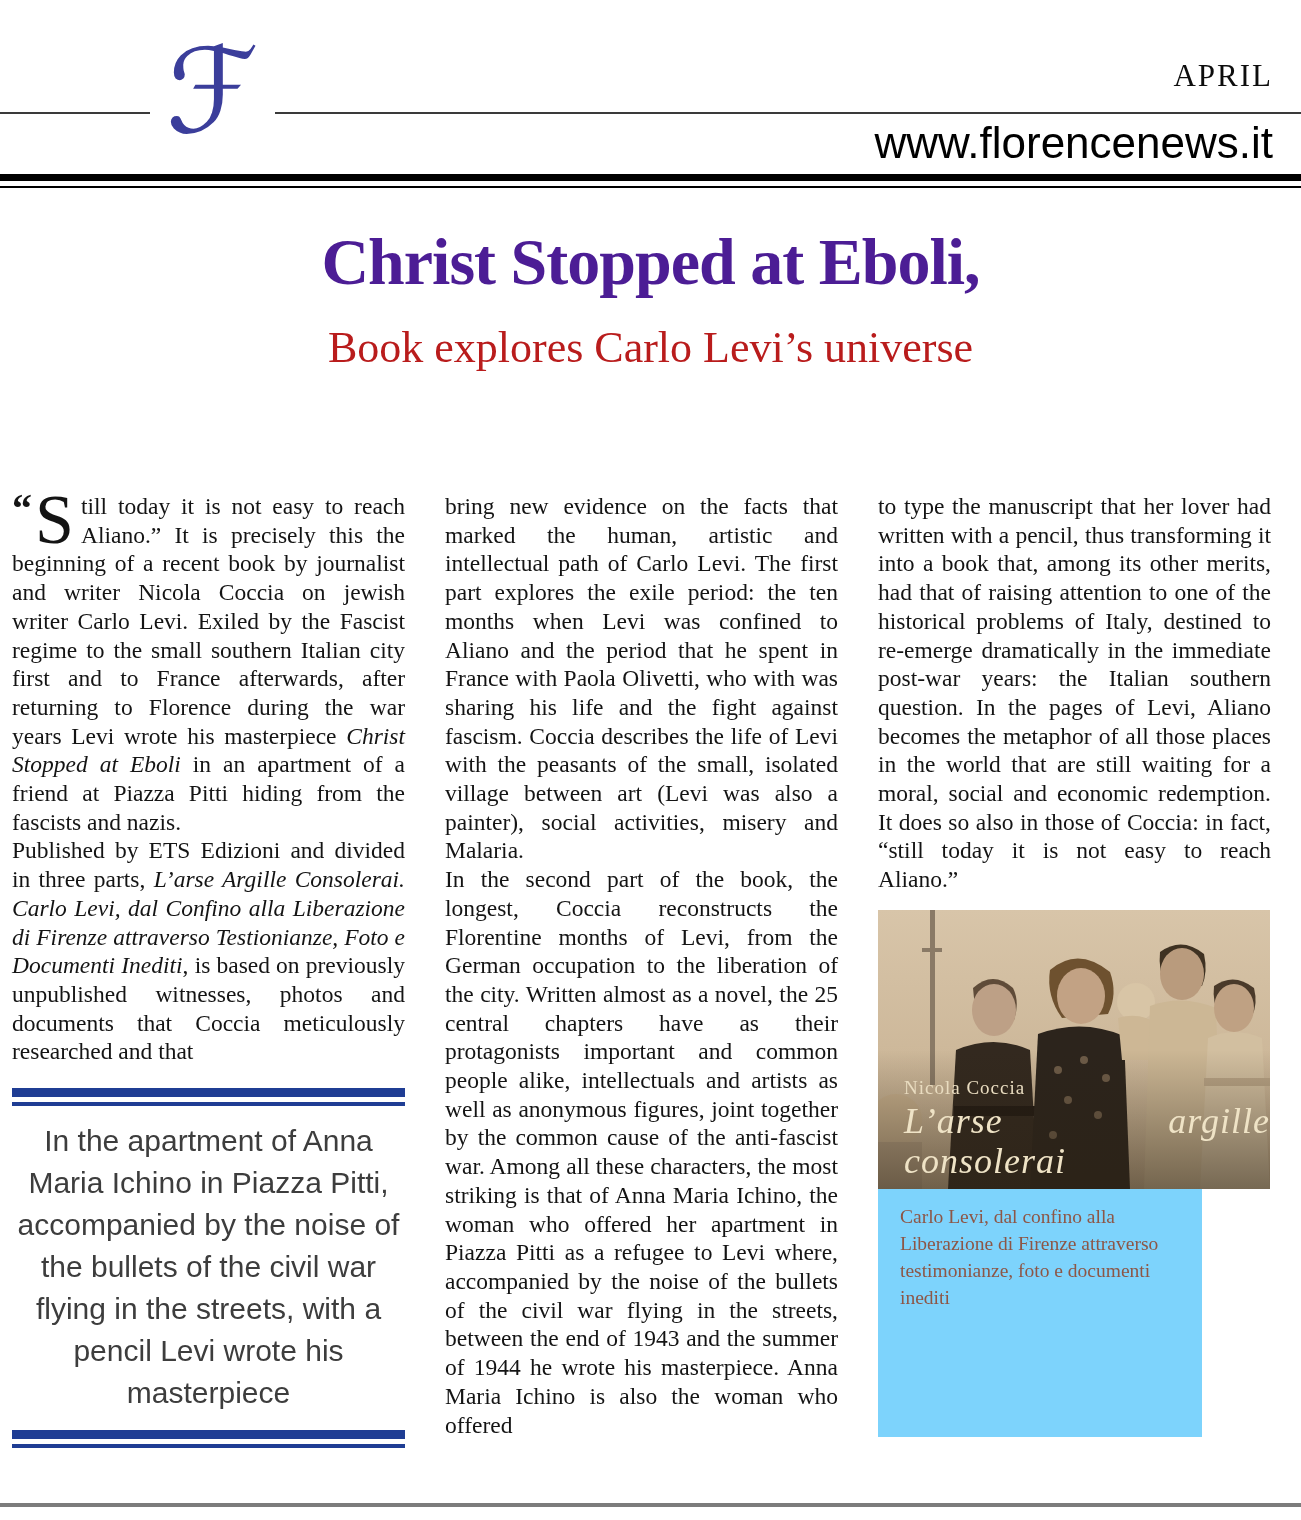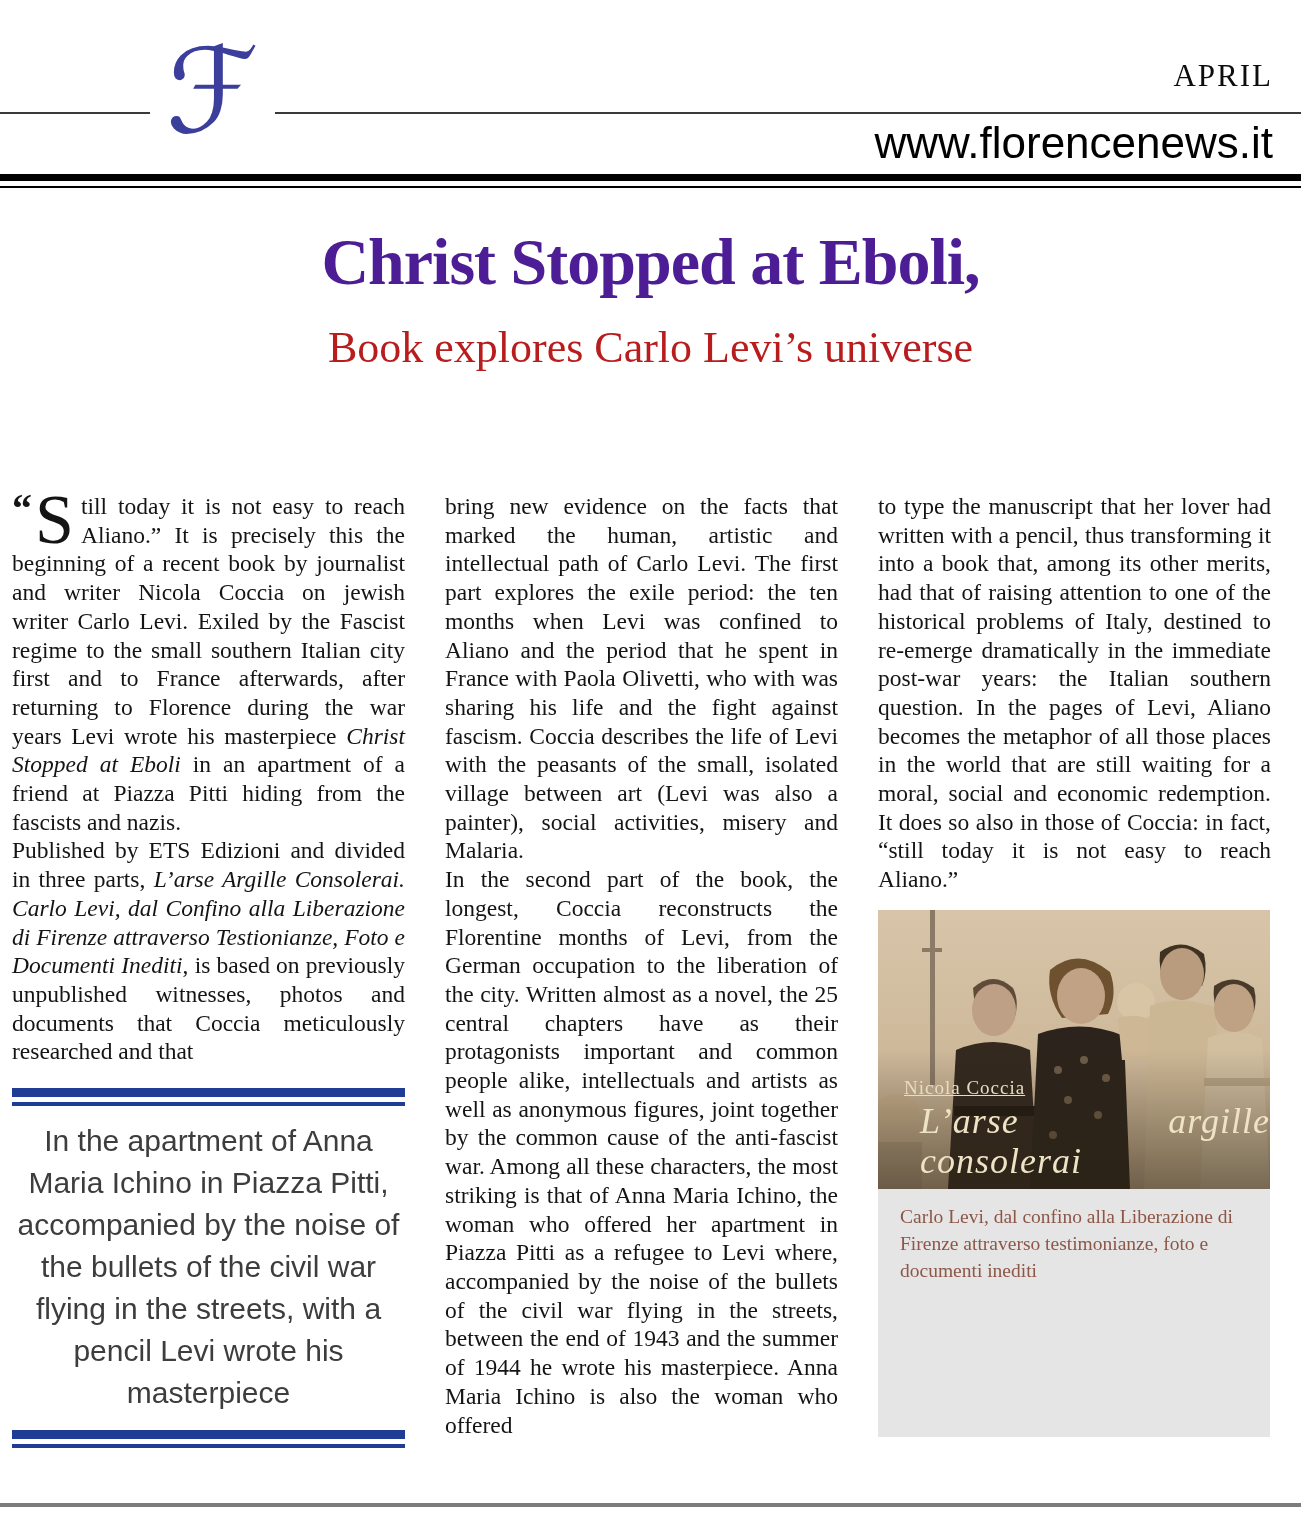--- a/index.html
+++ b/index.html
@@ -56,24 +56,24 @@
     font-family:"Liberation Sans",sans-serif;font-weight:300;
     font-size:30px;line-height:42px;color:#3d3d3d;text-align:center;
     padding:14px 2px 16px 2px;hyphens:none;
   }
 
   
   .book-cover{margin-top:16px;width:392px;}
   .cover-photo{position:relative;width:392px;height:279px;overflow:hidden;}
   .cover-photo svg{display:block;}
   .cover-overlay{position:absolute;left:26px;bottom:8px;}
-  .cover-author{font-size:19px;color:#e9dcc0;letter-spacing:1px;line-height:26px;text-decoration:underline;}
-  .cover-title{font-style:italic;font-size:36px;color:#efe3c6;line-height:40px;letter-spacing:1px;margin-left:16px;}
+  .cover-author{font-size:19px;color:#e9dcc0;letter-spacing:1px;line-height:26px;}
+  .cover-title{font-style:italic;font-size:36px;color:#efe3c6;line-height:40px;letter-spacing:1px;}
   .cover-bottom{
-    width:392px;height:248px;background:#e5e5e5;box-sizing:border-box;
+    width:324px;height:248px;background:#7dd3fc;box-sizing:border-box;
     padding:14px 31px 16px 22px;display:flex;flex-direction:column;justify-content:space-between;
   }
   .cover-caption{font-size:19.5px;line-height:27px;color:#8d5646;text-align:left;}
   .cover-publisher{font-size:16px;color:#8d5646;}
 
   
   .rule-footer{position:absolute;top:1503px;left:0;right:0;height:4px;background:#7c7c7c;}
 </style>
 </head>
 <body>

